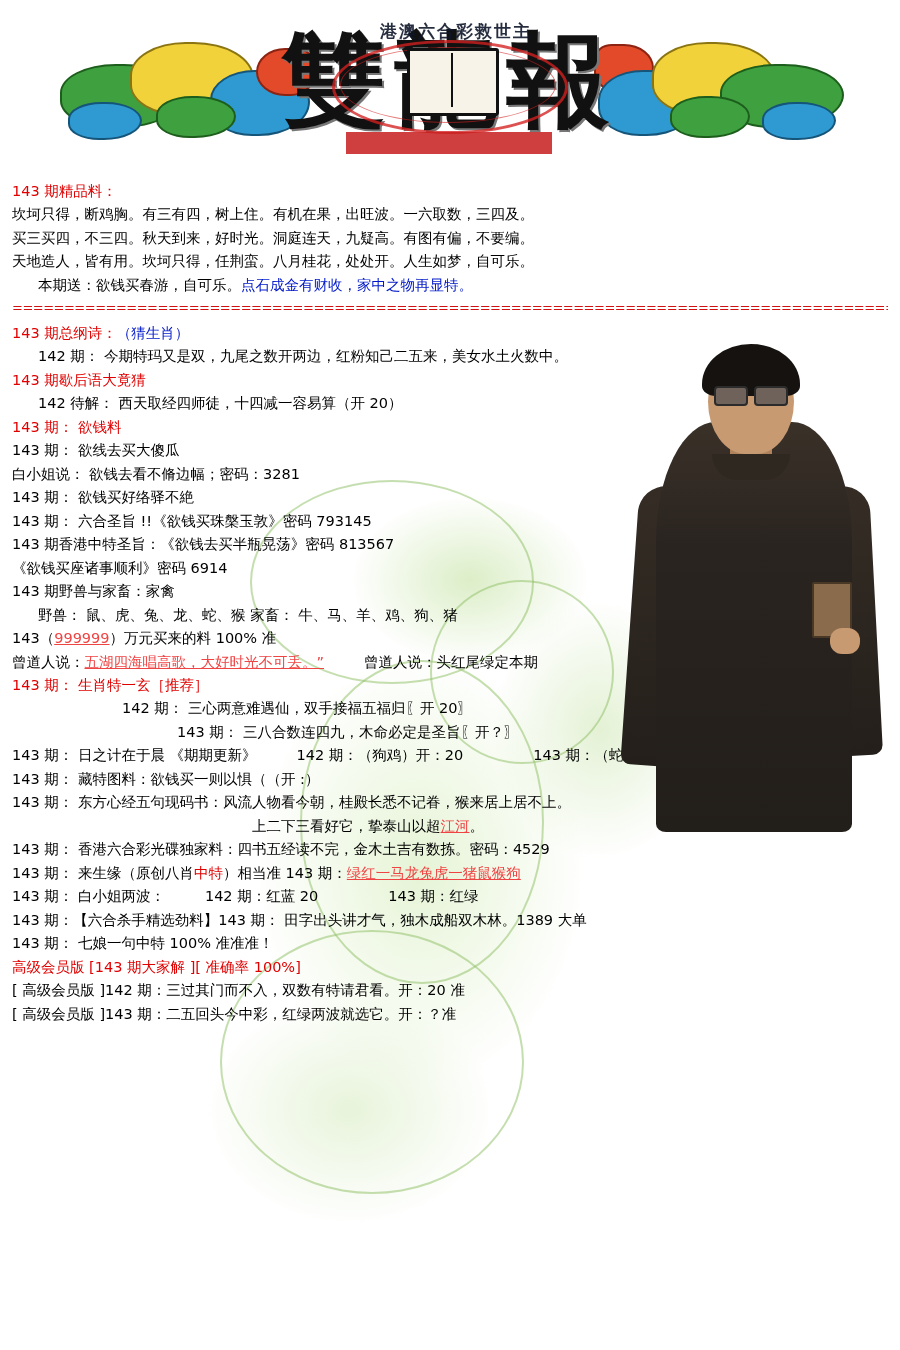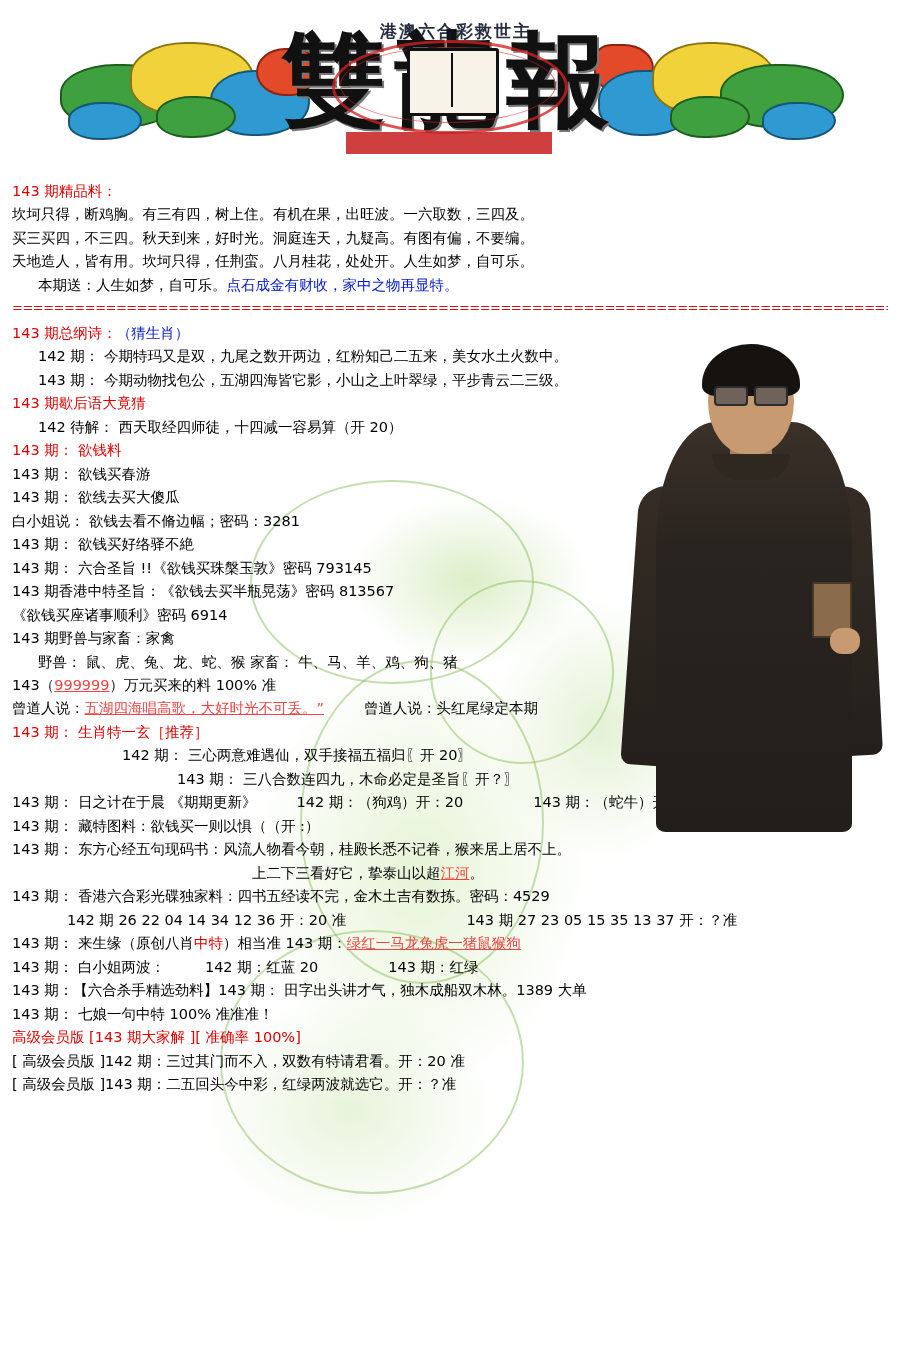--- a/index.html
+++ b/index.html
@@ -259,40 +259,38 @@
 
 <div class="content">
 
   <div class="row red b">143 期精品料：</div>
 
   <div class="row">坎坷只得，断鸡胸。有三有四，树上住。有机在果，出旺波。一六取数，三四及。</div>
   <div class="row">买三买四，不三四。秋天到来，好时光。洞庭连天，九疑高。有图有偏，不要编。</div>
   <div class="row">天地造人，皆有用。坎坷只得，任荆蛮。八月桂花，处处开。人生如梦，自可乐。</div>
 
   <div class="row ind1">
-    <span>本期送：</span><span>人生如梦，自可乐。</span><span class="blue">点石成金有财收，家中之物再显特。</span>
+    <span>本期送：</span><span>欲钱买春游，自可乐。</span><span class="blue">点石成金有财收，家中之物再显特。</span>
   </div>
 
   <div class="divider">=================================================================================================</div>
 
   <div class="row">
     <span class="red b">143 期总纲诗：</span><span class="blue">（猜生肖）</span>
   </div>
   <div class="row ind1">142 期：  今期特玛又是双，九尾之数开两边，红粉知己二五来，美女水土火数中。</div>
-  <div class="row ind1">143 期：  今期动物找包公，五湖四海皆它影，小山之上叶翠绿，平步青云二三级。</div>
 
   <div class="row red b">143 期歇后语大竟猜</div>
   <div class="row ind1">142 待解：  西天取经四师徒，十四减一容易算（开 20）</div>
 
   <div class="row">
     <span class="red b">143 期：</span>
     <span class="red b">欲钱料</span>
   </div>
 
-  <div class="row"><span>143 期：  欲钱买春游</span></div>
   <div class="row"><span>143 期：  欲线去买大傻瓜</span></div>
   <div class="row"><span>白小姐说：  欲钱去看不脩边幅；密码：</span><span class="b">3281</span></div>
   <div class="row"><span>143 期：  欲钱买好络驿不絶</span></div>
   <div class="row"><span>143 期：  六合圣旨 !!《欲钱买珠槃玉敦》密码 </span><span class="b">793145</span></div>
   <div class="row"><span>143 期香港中特圣旨：《欲钱去买半瓶晃荡》密码 </span><span class="b">813567</span></div>
   <div class="row"><span>《欲钱买座诸事顺利》密码 </span><span class="b">6914</span></div>
 
   <div class="row">143 期野兽与家畜：家禽</div>
   <div class="row ind1">野兽：  鼠、虎、兔、龙、蛇、猴   家畜：  牛、马、羊、鸡、狗、猪</div>
 
@@ -317,23 +315,20 @@
 
   <div class="row">143 期：  藏特图料：欲钱买一则以惧（（开 :）</div>
 
   <div class="row">143 期：  东方心经五句现码书：风流人物看今朝，桂殿长悉不记眷，猴来居上居不上。</div>
   <div class="row ind5">
     <span>上二下三看好它，挚泰山以超</span><span class="green">江河</span><span>。</span>
   </div>
 
   <div class="row">143 期：  香港六合彩光碟独家料：四书五经读不完，金木土吉有数拣。密码：4529</div>
 
-  <div class="row ind2">
-    <span>142 期 26  22  04  14  34  12  36 开：20 准</span><span class="gap2"></span><span>143 期 27  23  05  15  35  13  37 开：？准</span>
-  </div>
 
   <div class="row">
     <span>143 期：  来生缘（原创八肖</span><span class="red">中特</span><span>）相当准 143 期：</span><span class="green">绿红一马龙兔虎一猪鼠猴狗</span>
   </div>
 
   <div class="row">
     <span>143 期：  白小姐两波：</span><span class="gap3"></span><span>142 期：红蓝  20</span><span class="gap"></span><span>143 期：红绿</span>
   </div>
 
   <div class="row">143 期：【六合杀手精选劲料】143 期：  田字出头讲才气，独木成船双木林。1389 大单</div>

